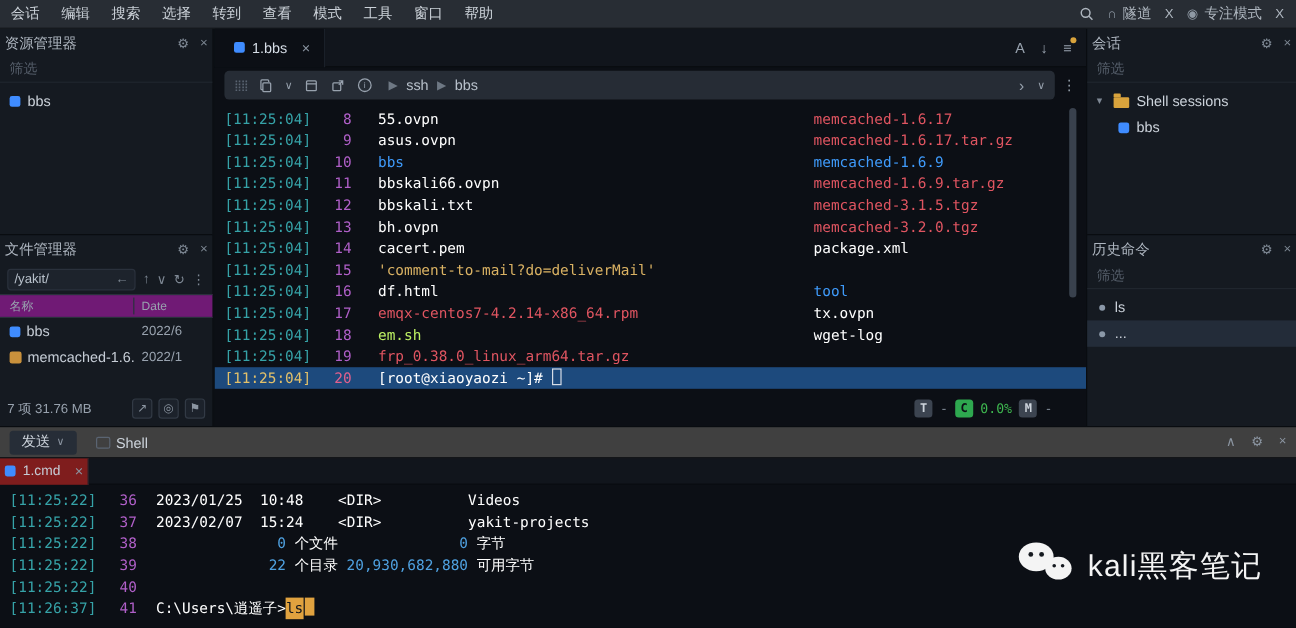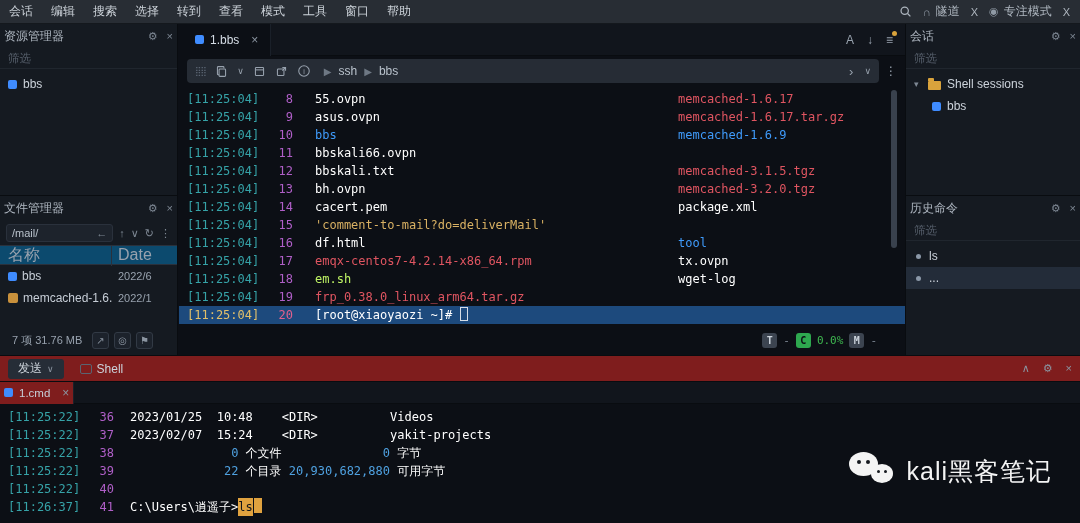--- a/index.html
+++ b/index.html
@@ -31,30 +31,30 @@
 .folder-icon{position:relative;width:13px;height:9px;background:#d9a33c;border-radius:1px;margin-top:3px;flex:0 0 auto}
 .folder-icon::before{content:'';position:absolute;top:-3px;left:0;width:6px;height:3px;background:#d9a33c;border-radius:1px 1px 0 0}
 .dot-icon{width:5px;height:5px;border-radius:50%;background:#8b98a8;margin:0 2px;flex:0 0 auto}
 
 
 .fm{position:absolute;left:0;right:0;top:171px;bottom:0;border-top:1px solid #090c10}
 .path-row{display:flex;align-items:center;gap:6px;padding:3px 6px;color:#8b95a1}
 .path-box{flex:1;background:#1d232c;border:1px solid #2a313c;border-radius:3px;height:18px;padding:0 5px;
   color:#b9c2cc;font-size:11px;display:flex;align-items:center;justify-content:space-between}
 .path-ico{font-size:11px;color:#7e8894}
-.fm-cols{display:flex;height:20px;background:#0c4a6e;border-top:1px solid #2a313c;border-bottom:1px solid #2a313c;
-  font-size:16px;color:#98a2ae;align-items:center}
+.fm-cols{display:flex;height:20px;background:#701a75;border-top:1px solid #2a313c;border-bottom:1px solid #2a313c;
+  font-size:10px;color:#98a2ae;align-items:center}
 .fm-col-name{width:112px;padding-left:8px;border-right:1px solid #2a313c}
 .fm-col-date{flex:1;padding-left:6px}
 .fm-row{display:flex;align-items:center;height:22px}
 .fm-name{width:112px;padding-left:8px;display:flex;gap:5px;align-items:center;overflow:hidden;white-space:nowrap}
 .fm-date{flex:1;padding-left:6px;color:#98a2ae;font-size:11px}
 .pkg-icon{width:10px;height:10px;border-radius:2px;background:#c9913c;flex:0 0 auto}
-.fm-footer{position:absolute;left:0;right:12px;bottom:4px;height:22px;display:flex;align-items:center;
-  justify-content:space-between;padding:0 12px;color:#98a2ae;font-size:11px}
+.fm-footer{position:absolute;left:0;right:0;bottom:4px;height:22px;display:flex;align-items:center;
+  justify-content:space-between;padding:0 6px;color:#98a2ae;font-size:11px}
 .footer-icons{display:flex;gap:5px}
 .f-ico{width:17px;height:17px;border:1px solid #323a45;border-radius:3px;display:flex;align-items:center;
   justify-content:center;color:#8b95a1;font-size:10px;background:#1c222b}
 
 
 .main{position:absolute;left:179px;top:24px;width:726px;height:331px;background:#0c0f15}
 .tabbar{height:32px;display:flex;align-items:center;justify-content:space-between;background:#11151c;border-bottom:1px solid #090c10}
 .tab{height:32px;display:flex;align-items:center;gap:6px;padding:0 12px 0 16px;background:#0c0f15;
   border-right:1px solid #1a2029;color:#d6dde6}
 .tab-close{color:#8b95a1;font-size:12px;margin-left:6px}
@@ -89,21 +89,21 @@
 .term-status{height:30px;display:flex;align-items:center;justify-content:flex-end;gap:6px;padding-right:28px;
   font-size:11px;font-family:"DejaVu Sans Mono","Liberation Mono",monospace}
 .badge{height:15px;min-width:15px;padding:0 3px;border-radius:3px;background:#3c4450;color:#cdd4dc;
   display:flex;align-items:center;justify-content:center;font-size:10px;font-weight:bold}
 .badge.green{background:#2ea84f;color:#0c0f15}
 .sb-dash{color:#7e8894}
 .sb-green{color:#3fb950}
 
 
 .bottom-panel{position:absolute;left:0;top:355px;width:1080px;height:168px;background:#0c0f15;border-top:1px solid #090c10}
-.bp-header{height:26px;background:#7f1d1d;display:flex;align-items:center;justify-content:space-between;
+.bp-header{height:26px;background:#404040;display:flex;align-items:center;justify-content:space-between;
   padding:0 8px;border-bottom:1px solid #090c10}
 .bp-tabs{display:flex;align-items:center;gap:6px;height:100%}
 .bp-tab{height:20px;display:flex;align-items:center;gap:5px;padding:0 10px;color:#ccd3db;border-radius:3px}
 .bp-tab.active{background:#262d37}
 .bp-caret{font-size:9px;color:#8b95a1}
 .mini-ico{width:12px;height:10px;border:1px solid #5a6472;border-radius:2px;display:inline-block}
 .bp-right{display:flex;gap:13px;color:#8b95a1;font-size:11px}
 .bp-tabbar{height:22px;background:#11151c;display:flex;align-items:center;border-bottom:1px solid #090c10}
 .bp-tab2{height:22px;display:flex;align-items:center;gap:6px;padding:0 4px;background:#7f1d1d;
   border-right:1px solid #1a2029;font-size:11.5px}
@@ -179,21 +179,21 @@
     <div class="fm">
       <div class="sec-header">
         <span>文件管理器</span>
         <span class="sec-icons">
           <span>⚙</span>
           <span>×</span>
         </span>
       </div>
       <div class="path-row">
         <span class="path-box">
-          <span>/mail/</span>
+          <span>/yakit/</span>
           <span class="path-ico">←</span>
         </span>
         <span class="path-ico">↑</span>
         <span class="path-ico">∨</span>
         <span class="path-ico">↻</span>
         <span class="path-ico">⋮</span>
       </div>
       <div class="fm-cols">
         <span class="fm-col-name">名称</span>
         <span class="fm-col-date">Date</span>
@@ -283,21 +283,21 @@
       <div class="trow">
         <span class="t-time">[11:25:04]</span><span class="t-num">8</span><span class="t-gap"></span><span class="t-left c-def">55.ovpn</span><span class="t-right c-arc">memcached-1.6.17</span>
       </div>
       <div class="trow">
         <span class="t-time">[11:25:04]</span><span class="t-num">9</span><span class="t-gap"></span><span class="t-left c-def">asus.ovpn</span><span class="t-right c-arc">memcached-1.6.17.tar.gz</span>
       </div>
       <div class="trow">
         <span class="t-time">[11:25:04]</span><span class="t-num">10</span><span class="t-gap"></span><span class="t-left c-dir">bbs</span><span class="t-right c-dir">memcached-1.6.9</span>
       </div>
       <div class="trow">
-        <span class="t-time">[11:25:04]</span><span class="t-num">11</span><span class="t-gap"></span><span class="t-left c-def">bbskali66.ovpn</span>
+        <span class="t-time">[11:25:04]</span><span class="t-num">11</span><span class="t-gap"></span><span class="t-left c-def">bbskali66.ovpn</span><span class="t-right c-arc">memcached-1.6.9.tar.gz</span>
       </div>
       <div class="trow">
         <span class="t-time">[11:25:04]</span><span class="t-num">12</span><span class="t-gap"></span><span class="t-left c-def">bbskali.txt</span><span class="t-right c-arc">memcached-3.1.5.tgz</span>
       </div>
       <div class="trow">
         <span class="t-time">[11:25:04]</span><span class="t-num">13</span><span class="t-gap"></span><span class="t-left c-def">bh.ovpn</span><span class="t-right c-arc">memcached-3.2.0.tgz</span>
       </div>
       <div class="trow">
         <span class="t-time">[11:25:04]</span><span class="t-num">14</span><span class="t-gap"></span><span class="t-left c-def">cacert.pem</span><span class="t-right c-def">package.xml</span>
       </div>

